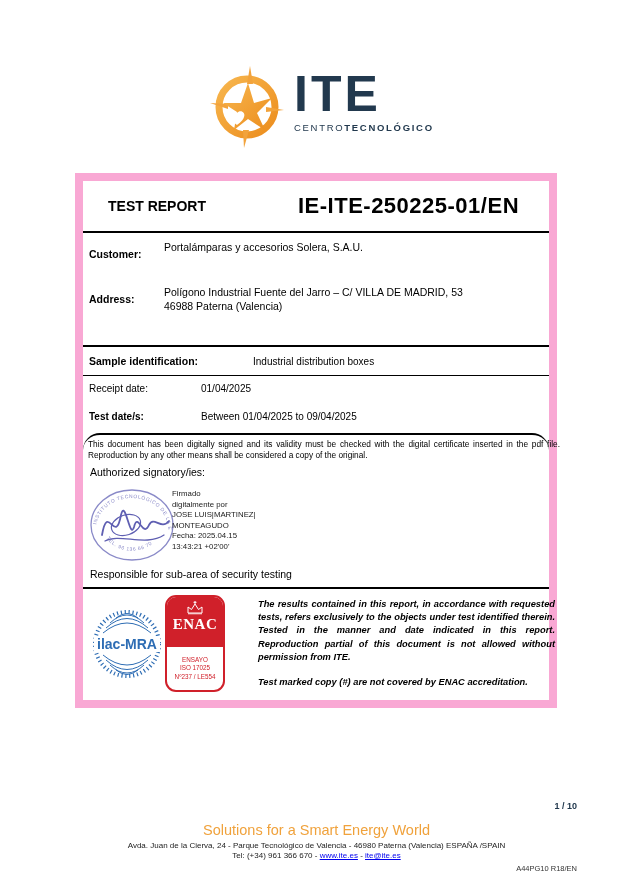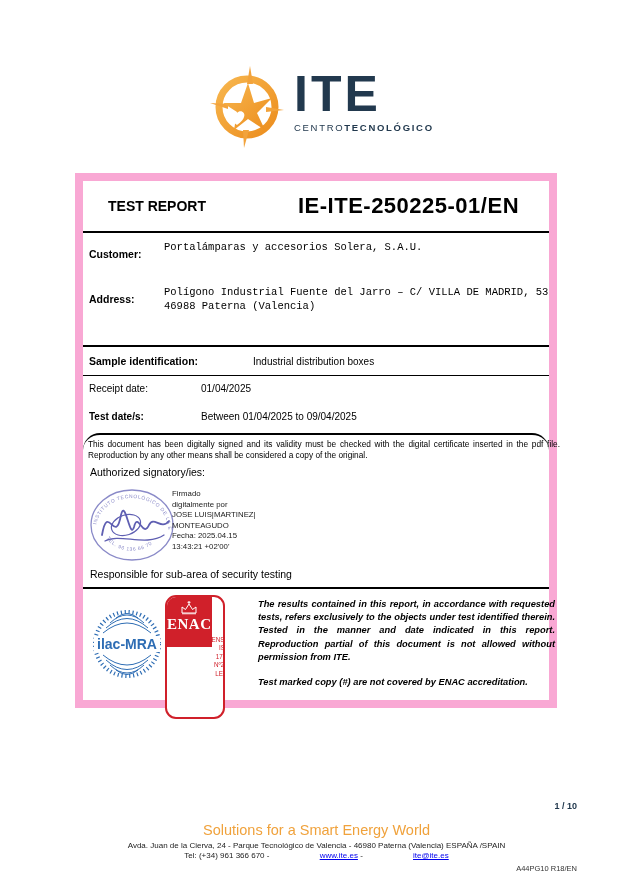--- a/index.html
+++ b/index.html
@@ -17,21 +17,21 @@
 
   
   .report-table { position: absolute; left: 75px; top: 173px; width: 482px; border: 8px solid #f9a8d4; background: #fff; }
   .row { position: relative; }
   .row-header { height: 50px; display: flex; align-items: center; }
   .report-title { width: 185px; padding-left: 25px; font-size: 14px; font-weight: 700; }
   .report-number { flex: 1; text-align: center; font-size: 22px; font-weight: 700; letter-spacing: 0.5px; }
 
   .row-custaddr { height: 114px; border-top: 2px solid #000; }
   .lbl { font-weight: 700; font-size: 10.5px; }
-  .val { font-size: 10.5px; font-family: Liberation Mono, monospace; }
+  .val { font-size: 10.5px; }
   .customer-label { position: absolute; left: 6px; top: 15px; }
   .customer-value { position: absolute; left: 81px; top: 8px; }
   .address-label { position: absolute; left: 6px; top: 60px; }
   .address-value { position: absolute; left: 81px; top: 52px; line-height: 14px; }
 
   .row-sample { height: 30px; border-top: 2px solid #000; }
   .sample-label { position: absolute; left: 6px; top: 8px; }
   .sample-value { position: absolute; left: 170px; top: 9px; font-size: 10px; }
 
   .row-dates { height: 58px; border-top: 1px solid #000; }
@@ -42,35 +42,35 @@
 
   .row-signed { height: 154px; border-top: 2px solid #000; border-radius: 17px; }
   .digital-notice { position: absolute; left: 5px; top: 4px; width: 472px; font-size: 8.3px; line-height: 10.5px; text-align: justify; }
   .authorized-label { position: absolute; left: 7px; top: 31px; font-size: 10.5px; }
   .stamp-svg { position: absolute; left: 5px; top: 50px; }
   .sig-text { position: absolute; left: 89px; top: 54px; font-size: 7.8px; line-height: 10.6px; color: #1a1a1a; }
   .responsible { position: absolute; left: 7px; top: 133px; font-size: 10.5px; }
 
   .row-accred { height: 113px; border-top: 2px solid #000; }
   .ilac-svg { position: absolute; left: 7px; top: 14px; }
-  .enac-badge { position: absolute; left: 82px; top: 6px; width: 60px; height: 124px; border: 2px solid #D0202A; border-radius: 11px; overflow: hidden; background: #fff; display: flex; flex-direction: row; }
+  .enac-badge { position: absolute; left: 82px; top: 6px; width: 60px; height: 97px; border: 2px solid #D0202A; border-radius: 11px; overflow: hidden; background: #fff; display: flex; flex-direction: column; }
   .enac-top { background: #D0202A; height: 50px; display: flex; flex-direction: column; align-items: center; justify-content: flex-start; padding-top: 3px; }
   .enac-name { color: #fff; font-family: "Liberation Serif", serif; font-weight: 700; font-size: 15px; letter-spacing: 0.5px; margin-top: 1px; }
   .enac-bottom { flex: 1; display: flex; flex-direction: column; align-items: center; justify-content: center; }
   .enac-line { color: #D0202A; font-size: 6.3px; line-height: 8.5px; text-align: center; }
   .results-block { position: absolute; left: 175px; top: 9px; width: 297px; }
   .results-text { font-size: 9.3px; font-weight: 700; font-style: italic; line-height: 13.2px; text-align: justify; }
   .enac-note { margin-top: 13px; font-size: 9.3px; font-weight: 700; font-style: italic; }
 
   
   .page-number { position: absolute; right: 56px; top: 801px; font-size: 9px; color: #22394E; font-weight: 600; }
   .footer-tagline { position: absolute; left: 0; right: 0; top: 822px; text-align: center; color: #F0A23C; font-size: 14.5px; }
   .footer-address { position: absolute; left: 0; right: 0; top: 841px; text-align: center; font-size: 8px; color: #222; }
   .footer-tel { position: absolute; left: 0; right: 0; top: 851px; text-align: center; font-size: 8px; color: #222; }
-  .footer-tel a { color: #0000EE; text-decoration: underline; margin-left: 48px; }
+  .footer-tel a { color: #0000EE; text-decoration: underline; }
   .doc-code { position: absolute; right: 56px; top: 864px; font-size: 7.5px; color: #333; }
 </style>
 </head>
 <body>
 
 <div class="page">
 
   <div class="logo-block">
     <svg class="logo-icon" viewBox="0 0 78 88">
       <defs>

